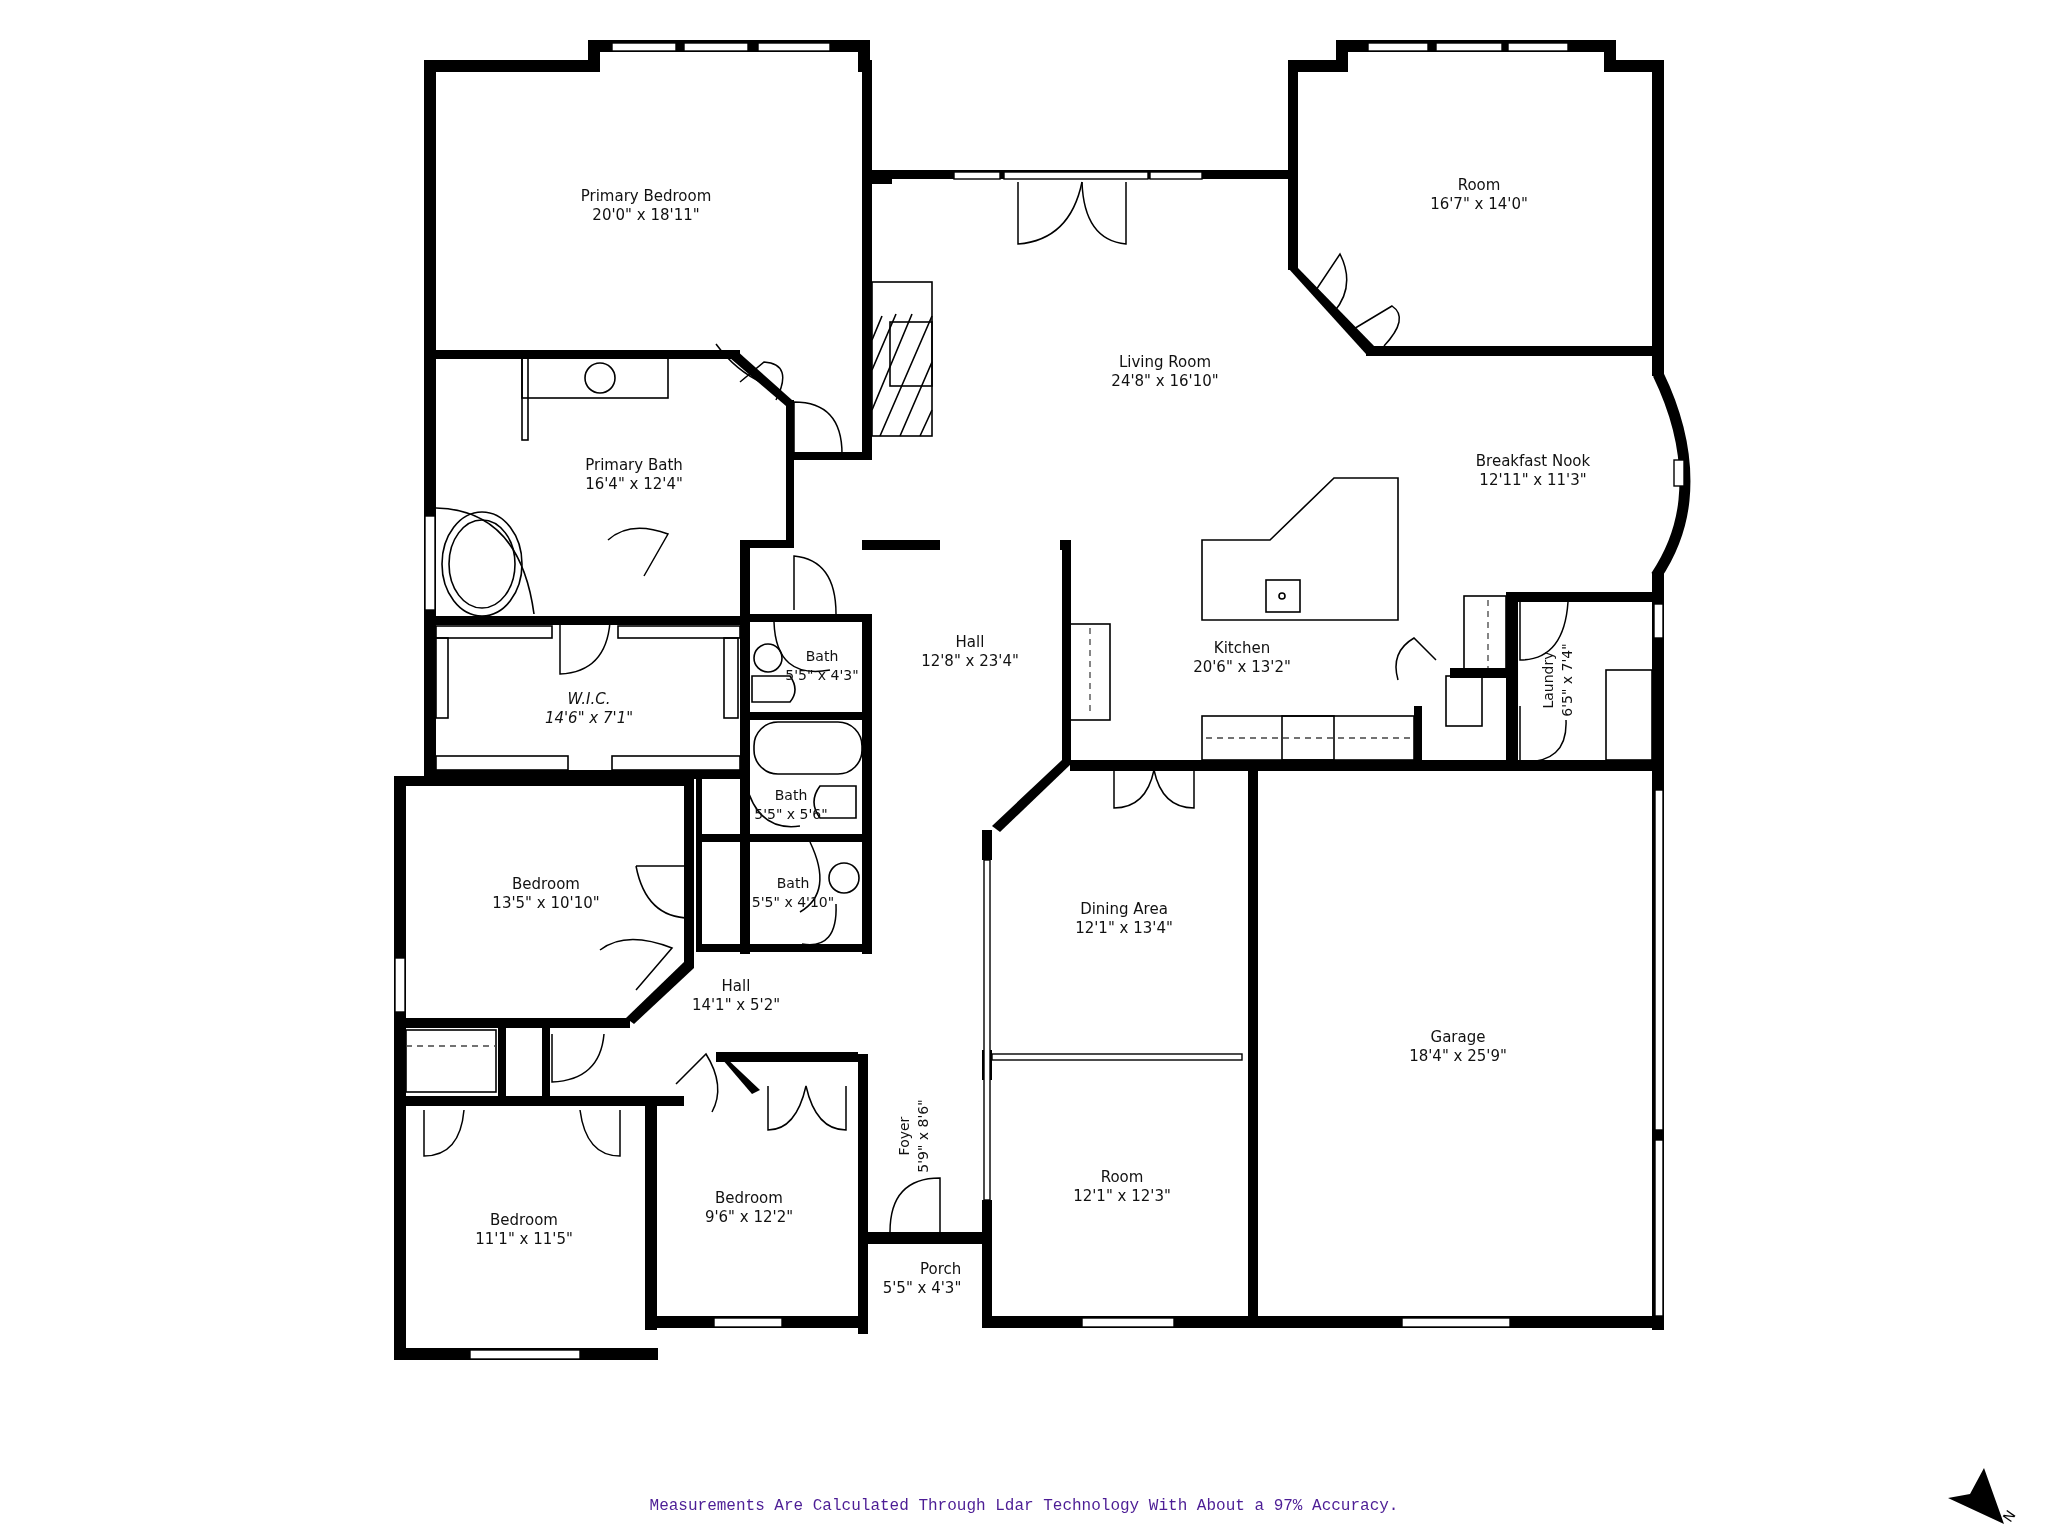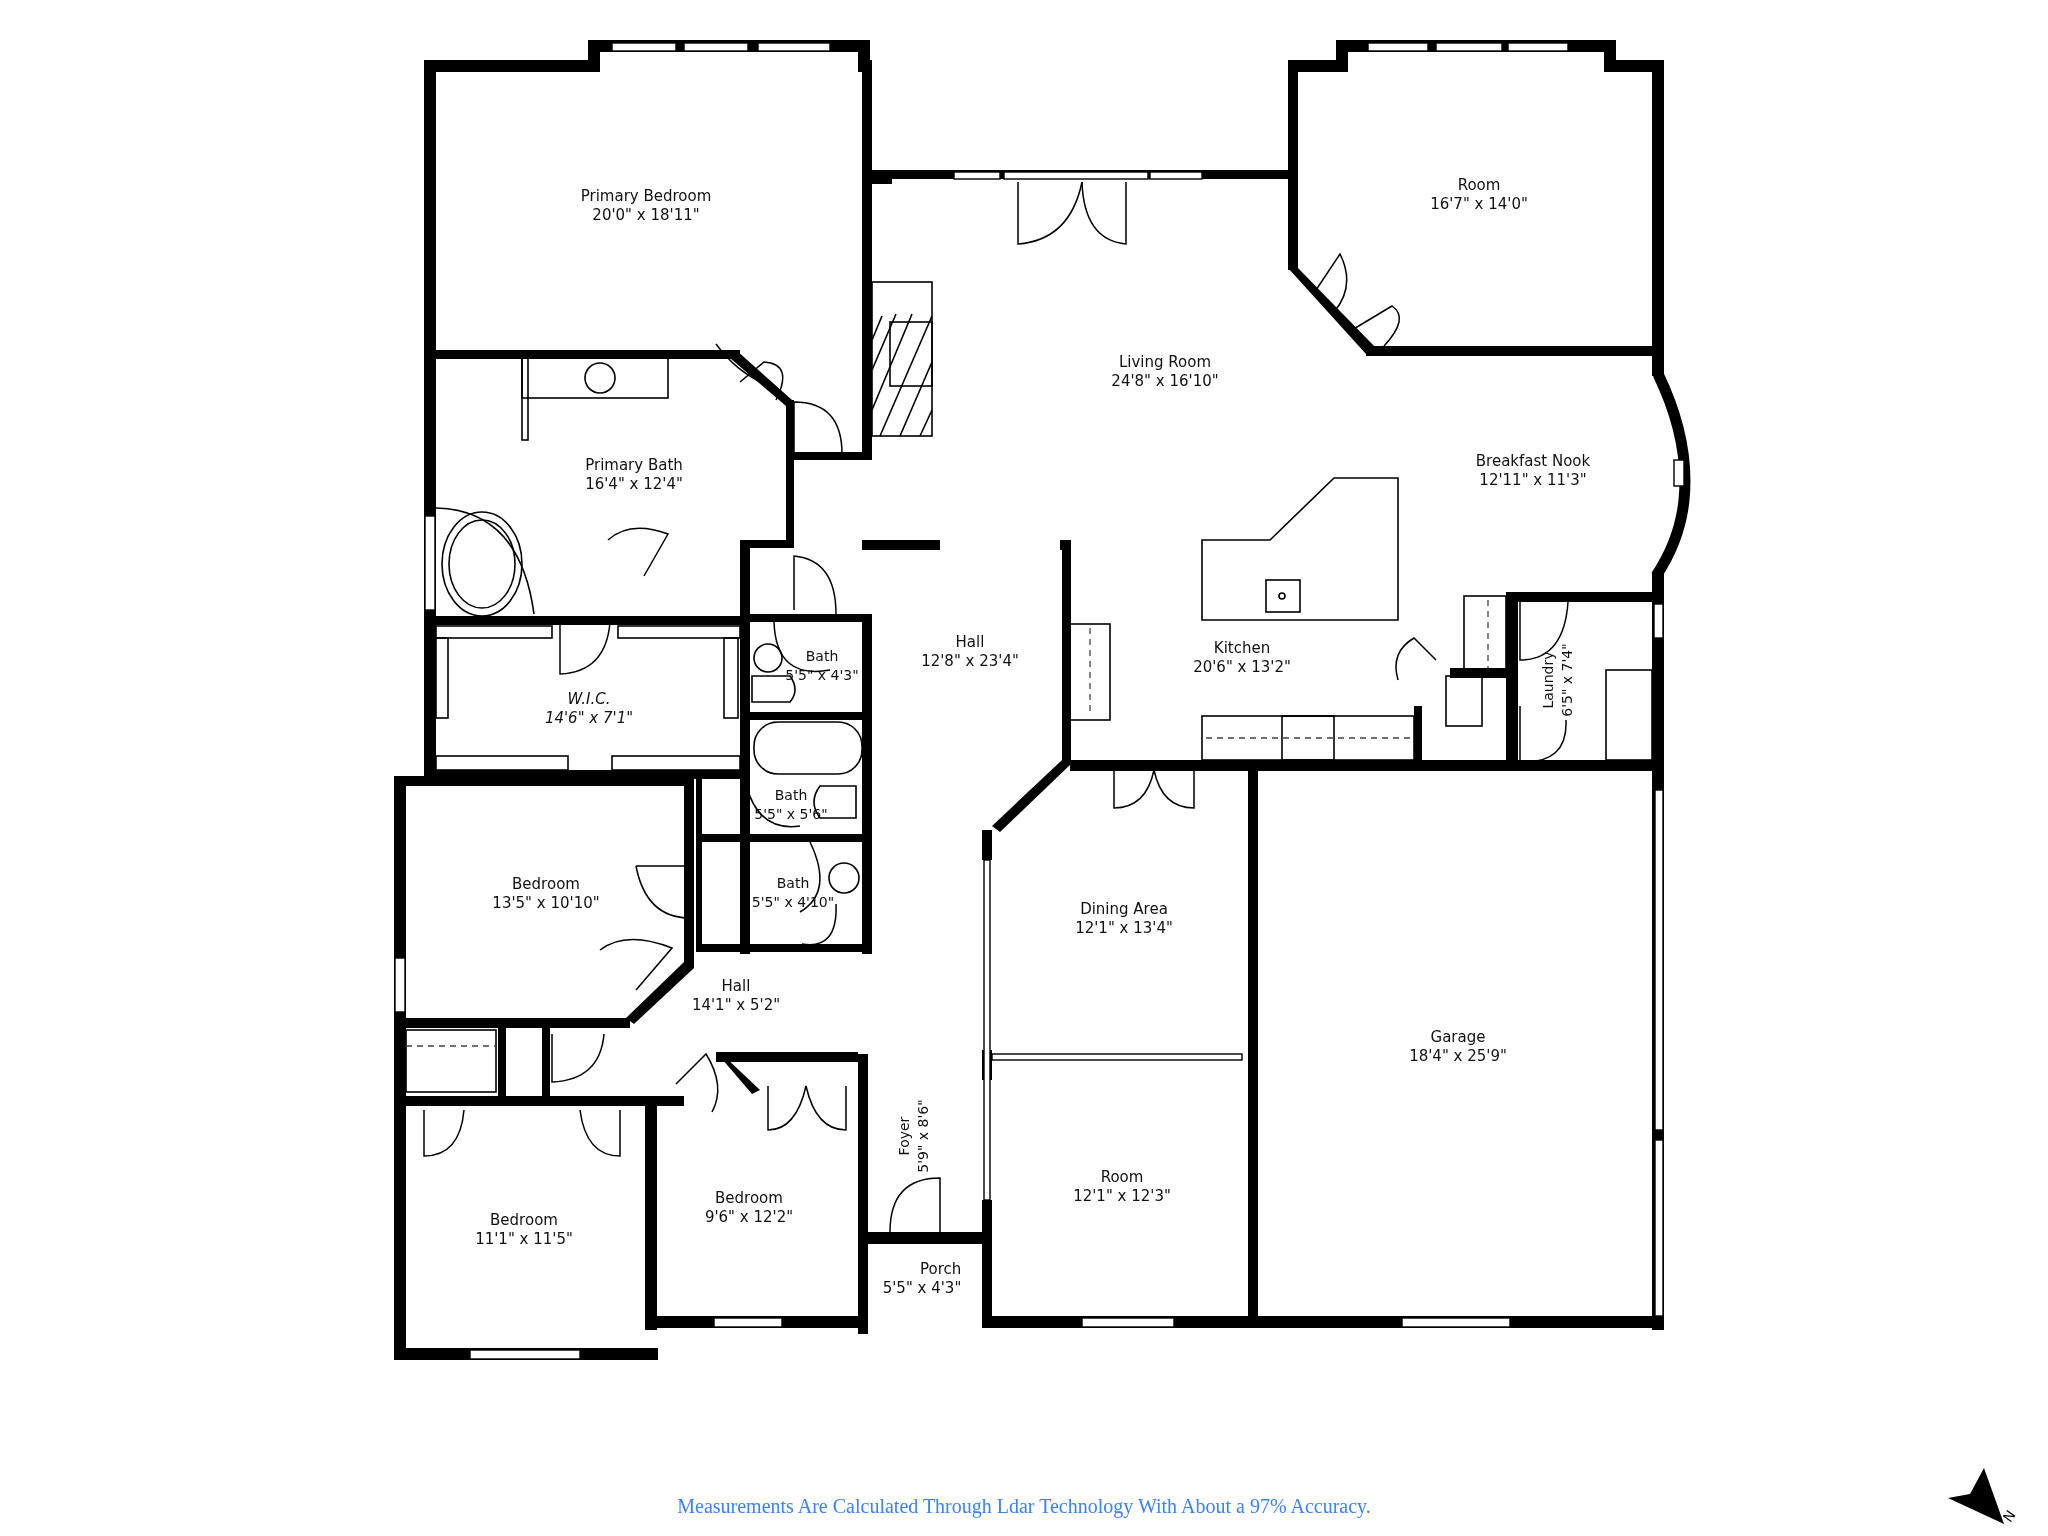--- a/index.html
+++ b/index.html
@@ -7,21 +7,21 @@
   #plan { position:absolute; left:0; top:0; width:2048px; height:1536px; }
   .wall { fill:#000000; }
   .thin { fill:none; stroke:#000000; stroke-width:1.6; }
   .dash { fill:none; stroke:#444444; stroke-width:1.3; stroke-dasharray:6 5; }
   .win { fill:#ffffff; stroke:#000000; stroke-width:1.4; }
   .door { fill:none; stroke:#000000; stroke-width:1.5; }
   .hatch { fill:none; stroke:#000000; stroke-width:1.6; }
   .label { position:absolute; transform:translate(-50%,-50%); text-align:center; color:#111111; font-size:15px; line-height:19px; white-space:nowrap; font-family:"DejaVu Sans", sans-serif; }
   .label .name, .label .dims { display:block; }
   .label.rot { transform:translate(-50%,-50%) rotate(-90deg); }
-  .footer { position:absolute; left:1024px; top:1506px; transform:translate(-50%,-50%); font-size:20px; color:#3b82f6; font-family:Liberation Serif, serif; white-space:nowrap; }
+  .footer { position:absolute; left:1024px; top:1506px; transform:translate(-50%,-50%); font-size:16px; color:#4c1d95; font-family:Liberation Mono, monospace; white-space:nowrap; }
   .compass { position:absolute; left:1940px; top:1460px; width:80px; height:80px; }
   .compass-n { position:absolute; left:2004px; top:1508px; font-size:14px; transform:rotate(-55deg); color:#000; font-family:"DejaVu Sans", sans-serif; }
 </style>
 </head>
 <body>
 
 <svg id="plan" viewBox="0 0 2048 1536" xmlns="http://www.w3.org/2000/svg">
 
   <g>
 

